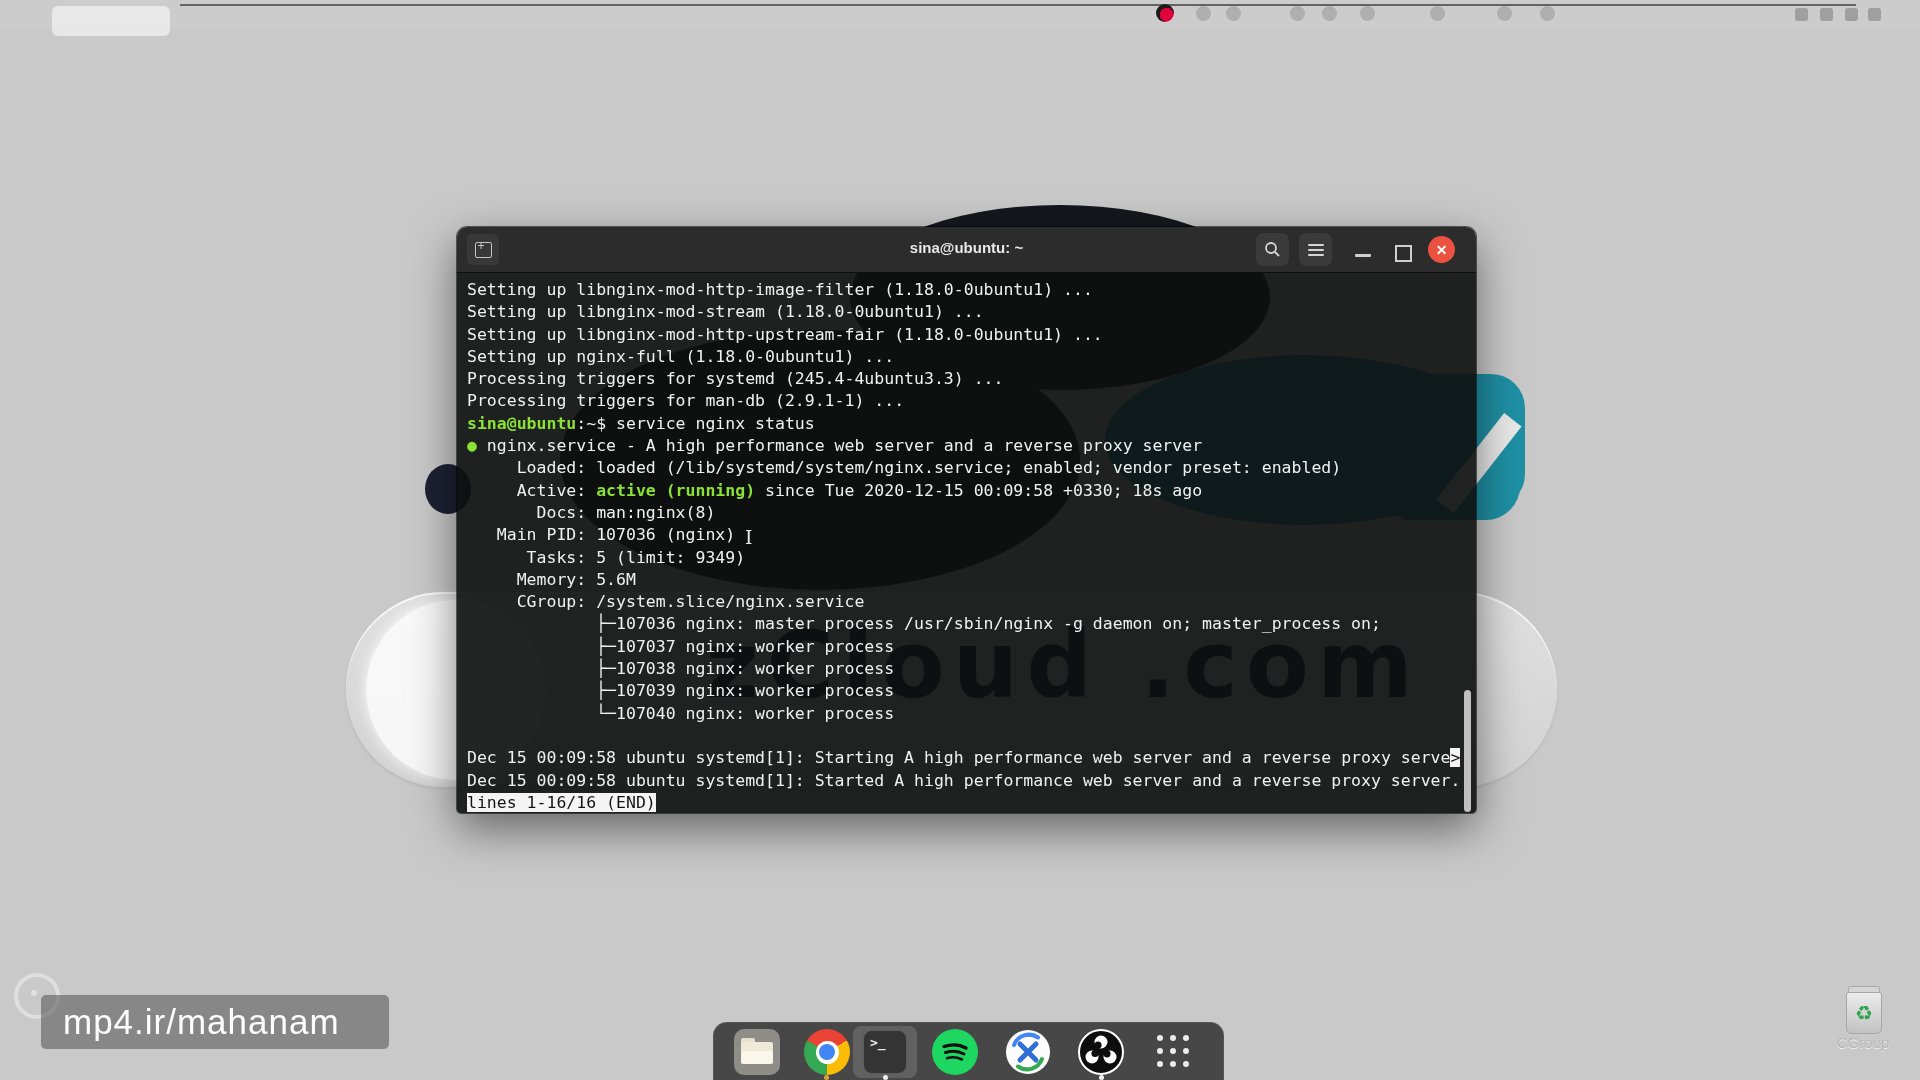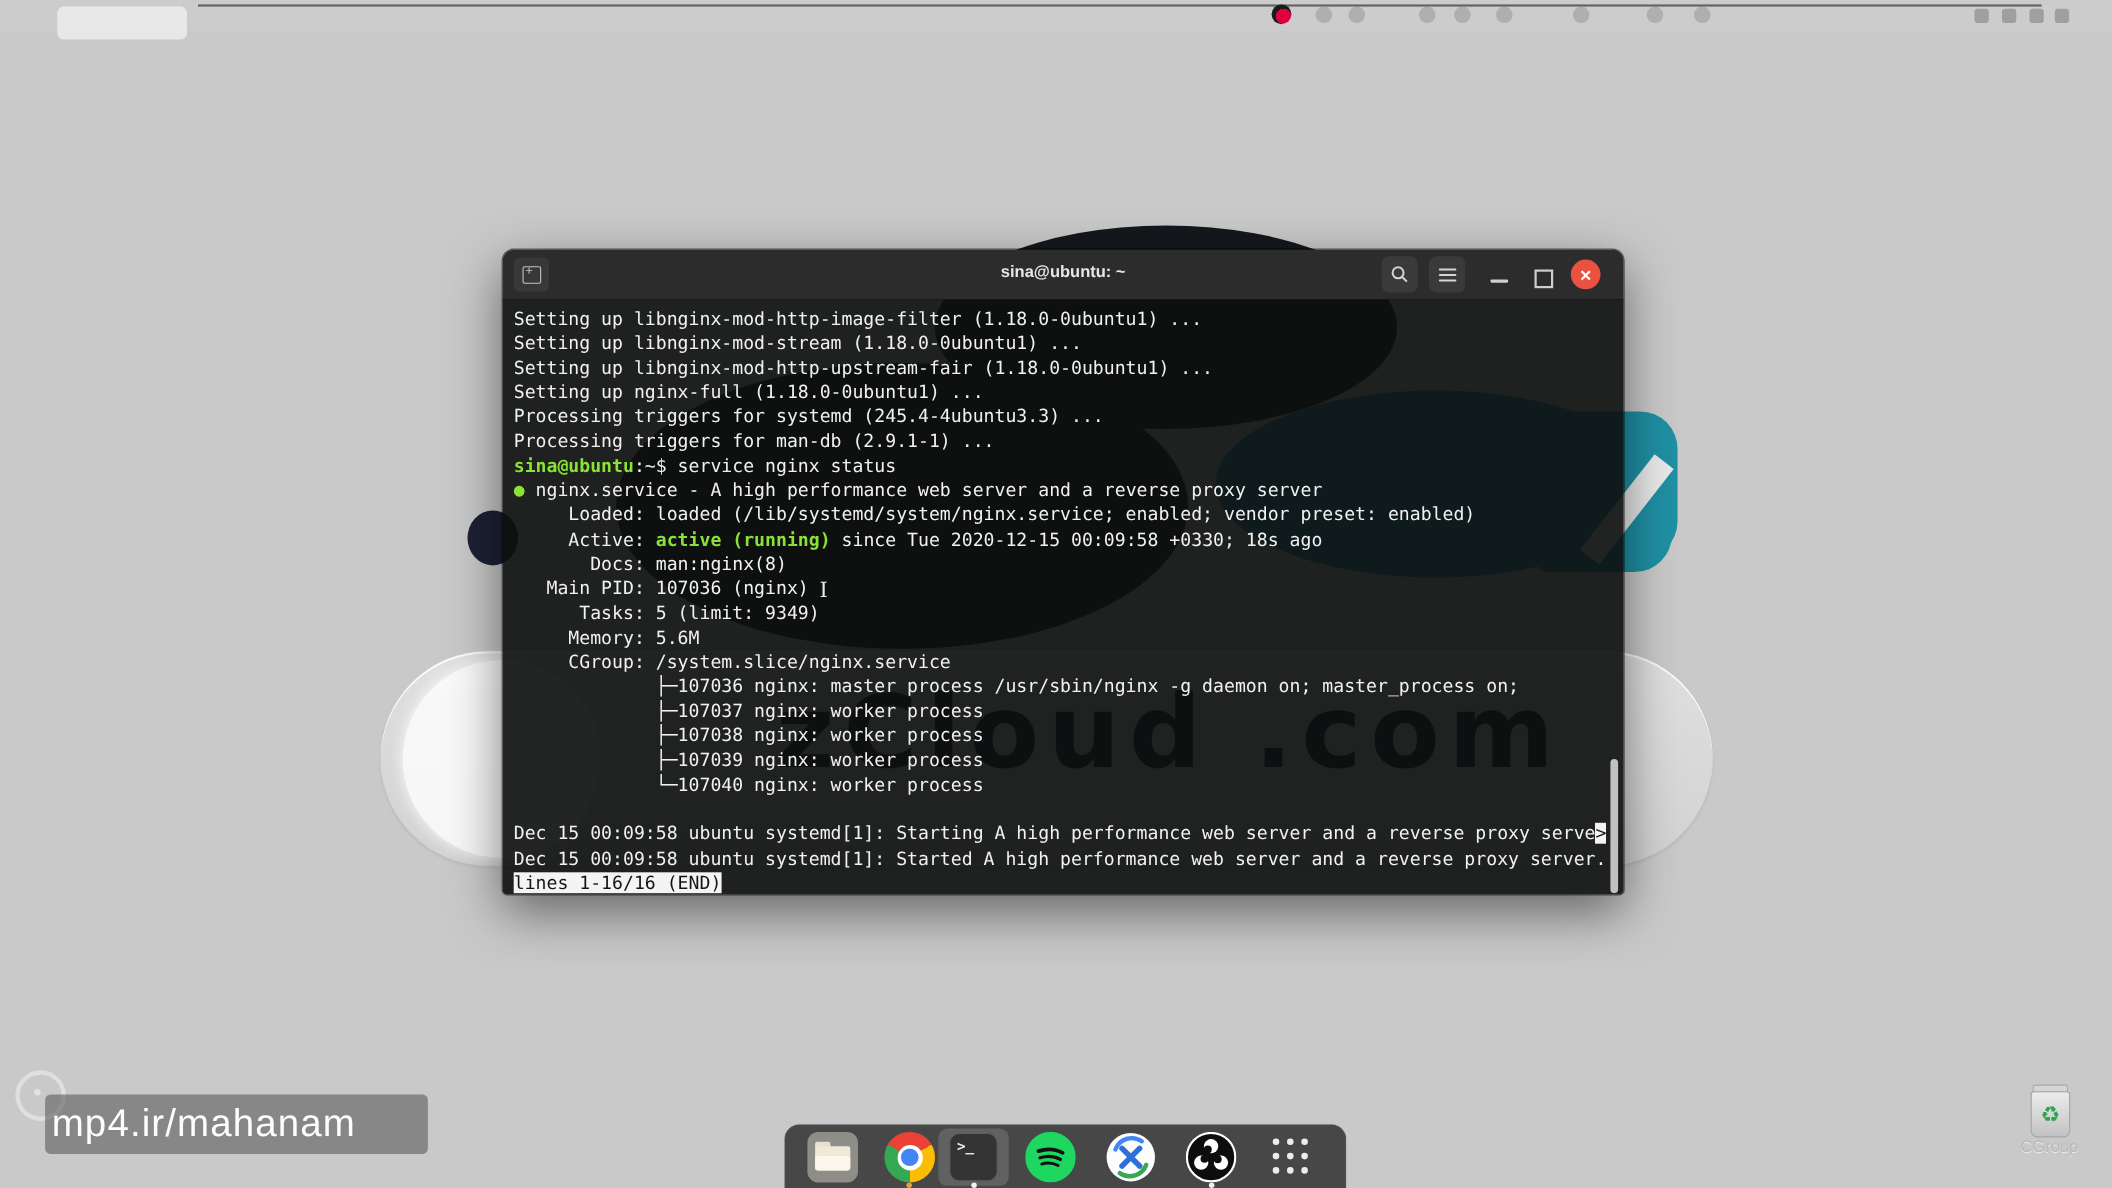--- a/index.html
+++ b/index.html
@@ -104,21 +104,21 @@
   .trash-body span{color:#2ea44f;font-size:20px;}
   .trash-label{margin-top:2px;font-size:15px;color:#b7b7b7;text-shadow:0 1px 0 rgba(255,255,255,.7);}
 
   
   .reel{position:absolute;left:14px;top:973px;width:38px;height:38px;border-radius:50%;
         border:4px solid rgba(252,252,252,.55);opacity:.8;}
   .reel::after{content:"";position:absolute;left:13px;top:13px;width:6px;height:6px;border-radius:50%;
                background:rgba(252,252,252,.6);}
   .wm-band{position:absolute;left:41px;top:995px;width:348px;height:54px;border-radius:5px;
            background:rgba(92,92,92,.6);display:flex;align-items:center;}
-  .wm-text{padding-left:6px;font-size:35px;color:#fdfdfd;letter-spacing:1px;}
+  .wm-text{padding-left:22px;font-size:35px;color:#fdfdfd;letter-spacing:1px;}
 </style>
 </head>
 <body>
 
 <div id="stage">
 
   <div class="pill"></div>
   <div class="pill-circle"></div>
   <div class="wp-text">zCloud .com</div>
   <div class="blob blob-a"></div>

